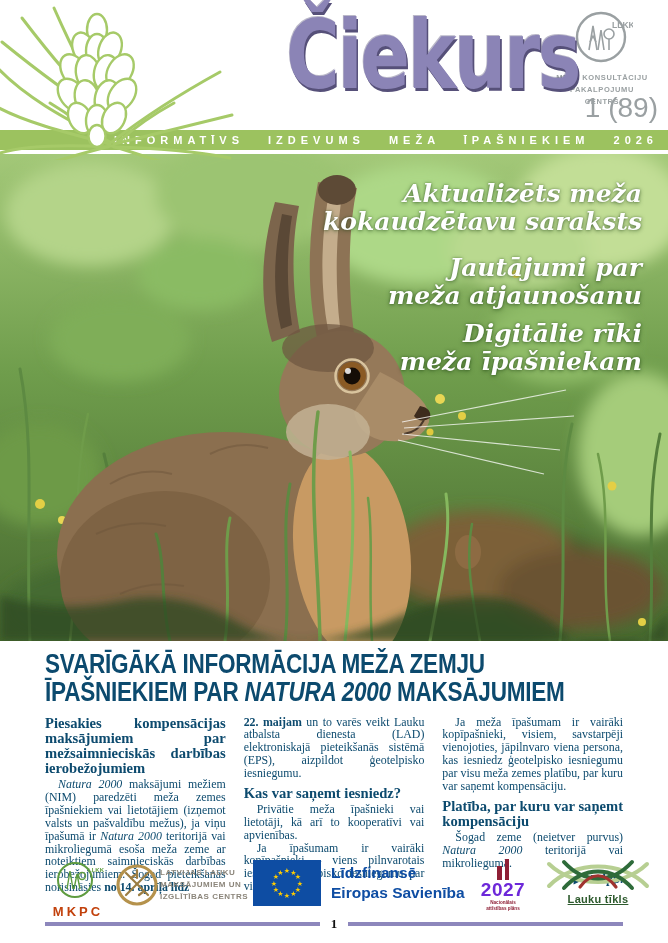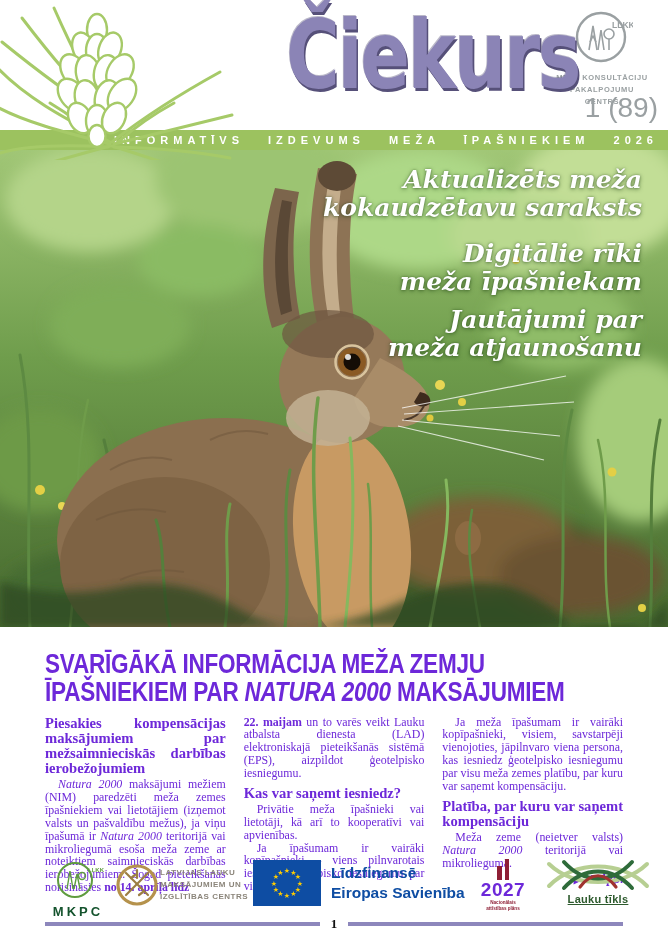--- a/index.html
+++ b/index.html
@@ -14,50 +14,50 @@
       color:#8b84b6;letter-spacing:-3px;transform:scaleX(.78);transform-origin:left top;
       text-shadow:2px 3px 0 #565079, -1px -1px 0 rgba(86,80,121,.4);}
   .org-logo{position:absolute;right:18px;top:10px;width:96px;text-align:center;z-index:2;}
   .org-name{font-size:7.5px;font-weight:bold;color:#9aa0a2;letter-spacing:.6px;line-height:1.6;margin-top:2px;}
   .issue{position:absolute;right:10px;top:92px;font-size:28px;color:#9aa0a2;z-index:2;}
   .banner{position:absolute;left:0;top:130px;width:668px;height:20px;background:#9cc25f;z-index:2;
       display:flex;align-items:center;justify-content:flex-end;padding-right:10px;box-sizing:border-box;}
   .banner span{color:#fff;font-size:11px;font-weight:bold;letter-spacing:5px;word-spacing:16px;white-space:nowrap;}
 
   
-  .photo{position:absolute;left:0;top:140px;width:668px;height:542px;z-index:1;overflow:hidden;}
+  .photo{position:absolute;left:0;top:154px;width:668px;height:542px;z-index:1;overflow:hidden;}
   .topics{position:absolute;right:26px;top:0;width:430px;height:100%;}
   .topic{position:absolute;right:0;font-family:"DejaVu Serif",serif;font-style:italic;font-weight:bold;
       font-size:25px;line-height:1.12;color:#fff;white-space:pre-line;text-align:right;
       text-shadow:0 1px 4px rgba(25,60,15,.6),0 0 2px rgba(25,60,15,.4);}
   .topic:nth-of-type(1){top:26px;}
   .topic:nth-of-type(2){top:100px;}
   .topic:nth-of-type(3){top:166px;}
   .topic:nth-of-type(4){top:240px;}
   .credit{position:absolute;right:6px;bottom:2px;font-family:"Liberation Serif",serif;font-size:9px;color:#fff;}
 
   
-  .article{position:absolute;left:45px;top:650px;width:578px;color:#6d28d9;}
+  .article{position:absolute;left:45px;top:650px;width:578px;color:#0c4a6e;}
   .headline{font-weight:bold;font-size:27.5px;line-height:1.03;letter-spacing:-.3px;
       transform:scaleX(.82);transform-origin:left top;white-space:nowrap;}
   .headline .it{font-style:italic;}
   .columns{display:flex;gap:18px;margin-top:9px;}
   .col{flex:1;font-family:"Liberation Serif",serif;font-size:11.9px;line-height:1.08;text-align:justify;}
   .col h3{font-size:14.6px;line-height:1.04;margin:6px 0 2px;font-weight:bold;}
   .col h3:first-child{margin-top:0;}
   .col p{margin:0;}
   .col p.indent{text-indent:13px;}
   .col p.continue{text-align:right;font-weight:bold;font-size:12.5px;text-indent:0;margin-top:3px;}
   .tri{font-size:10px;letter-spacing:3px;}
 
   
   .logos{position:absolute;left:0;top:856px;width:668px;height:56px;}
   .logo-block{position:absolute;}
   .mkpc{left:46px;top:4px;width:64px;text-align:center;}
-  .mkpc-label{font-size:13px;font-weight:bold;color:#14532d;letter-spacing:3px;margin-top:-2px;}
+  .mkpc-label{font-size:13px;font-weight:bold;color:#c2410c;letter-spacing:3px;margin-top:-2px;}
   .llkc{left:114px;top:6px;display:flex;align-items:center;}
   .llkc-text{font-size:8px;font-weight:bold;color:#8b857a;letter-spacing:.5px;line-height:1.5;text-align:left;}
   .eu{left:253px;top:4px;display:flex;gap:10px;align-items:center;}
   .eu-text{font-size:15.5px;font-weight:bold;color:#0e4da3;line-height:1.3;}
   .nap{left:472px;top:2px;width:62px;text-align:center;}
   .nap-bars{display:flex;gap:3px;justify-content:center;align-items:flex-end;height:22px;}
   .nap-bars i{display:block;width:4.5px;background:#8e1f35;}
   .nap-bars i:nth-child(1){height:14px;}
   .nap-bars i:nth-child(2){height:21px;}
   .nap-year{font-size:19px;font-weight:bold;color:#6d28d9;letter-spacing:.5px;line-height:1;}
@@ -235,24 +235,24 @@
         <path d="M480 487 C 470 432 466 402 472 370" stroke="#5d8a42" stroke-width="2.5"></path>
         <path d="M225 487 C 232 440 222 400 230 364" stroke="#6f9c4a" stroke-width="3"></path>
         <path d="M170 487 C 160 444 166 410 156 380" stroke="#557f3c" stroke-width="3"></path>
       </g>
       <path d="M0 487 L0 442 Q 60 460 120 447 T 240 470 T 400 462 T 560 476 T 668 458 L 668 487 Z" fill="#2f4a22" opacity=".75" filter="url(#blur4)"></path>
     </svg>
 
     <div class="topics">
         <div class="topic">Aktualizēts meža
 kokaudzētavu saraksts</div>
+        <div class="topic">Jautājumi par
+meža atjaunošanu</div>
         <div class="topic">Digitālie rīki
 meža īpašniekam</div>
-        <div class="topic">Jautājumi par
-meža atjaunošanu</div>
       </div>
 
     <div class="credit">Foto: Eiropas Ivanovs</div>
   </div>
 
   <div class="article">
     <div class="headline">
       <div>
         <span>SVARĪGĀKĀ INFORMĀCIJA MEŽA ZEMJU</span>
       </div>
@@ -265,21 +265,21 @@
         </div>
         <div class="col">
           <p><span style="font-weight: bold;">22. maijam</span><span> un to varēs veikt Lauku atbalsta dienesta (LAD) elektroniskajā pieteikšanās sistēmā (EPS), aizpildot ģeotelpisko iesniegumu.</span></p>
           <h3>Kas var saņemt iesniedz?</h3>
           <p class="indent"><span>Privātie meža īpašnieki vai lietotāji, kā arī to kooperatīvi vai apvienības.</span></p>
           <p class="indent"><span>Ja īpašumam ir vairāki kopīpašnieki – viens pilnvarotais iesniedz ģeotelpisko iesniegumu par visu platību.</span></p>
         </div>
         <div class="col">
           <p class="indent"><span>Ja meža īpašumam ir vairāki kopīpašnieki, visiem, savstarpēji vienojoties, jāpilnvaro viena persona, kas iesniedz ģeotelpisko iesniegumu par visu meža zemes platību, par kuru var saņemt kompensāciju.</span></p>
           <h3>Platība, par kuru var saņemt kompensāciju</h3>
-          <p class="indent"><span>Meža zeme (neietver valsts) </span><span style="font-style: italic;">Natura 2000</span><span> teritorijā vai mikroliegumā.</span></p>
+          <p class="indent"><span>Šogad zeme (neietver purvus) </span><span style="font-style: italic;">Natura 2000</span><span> teritorijā vai mikroliegumā.</span></p>
           <p class="continue"><span class="tri">▶ </span>2. lpp.</p>
         </div>
       </div>
   </div>
 
   <div class="logos">
 
     <div class="logo-block mkpc">
       <svg width="54" height="42" viewBox="0 0 54 42">
         <circle cx="24" cy="20" r="17" fill="none" stroke="#5f9c3f" stroke-width="2"></circle>

